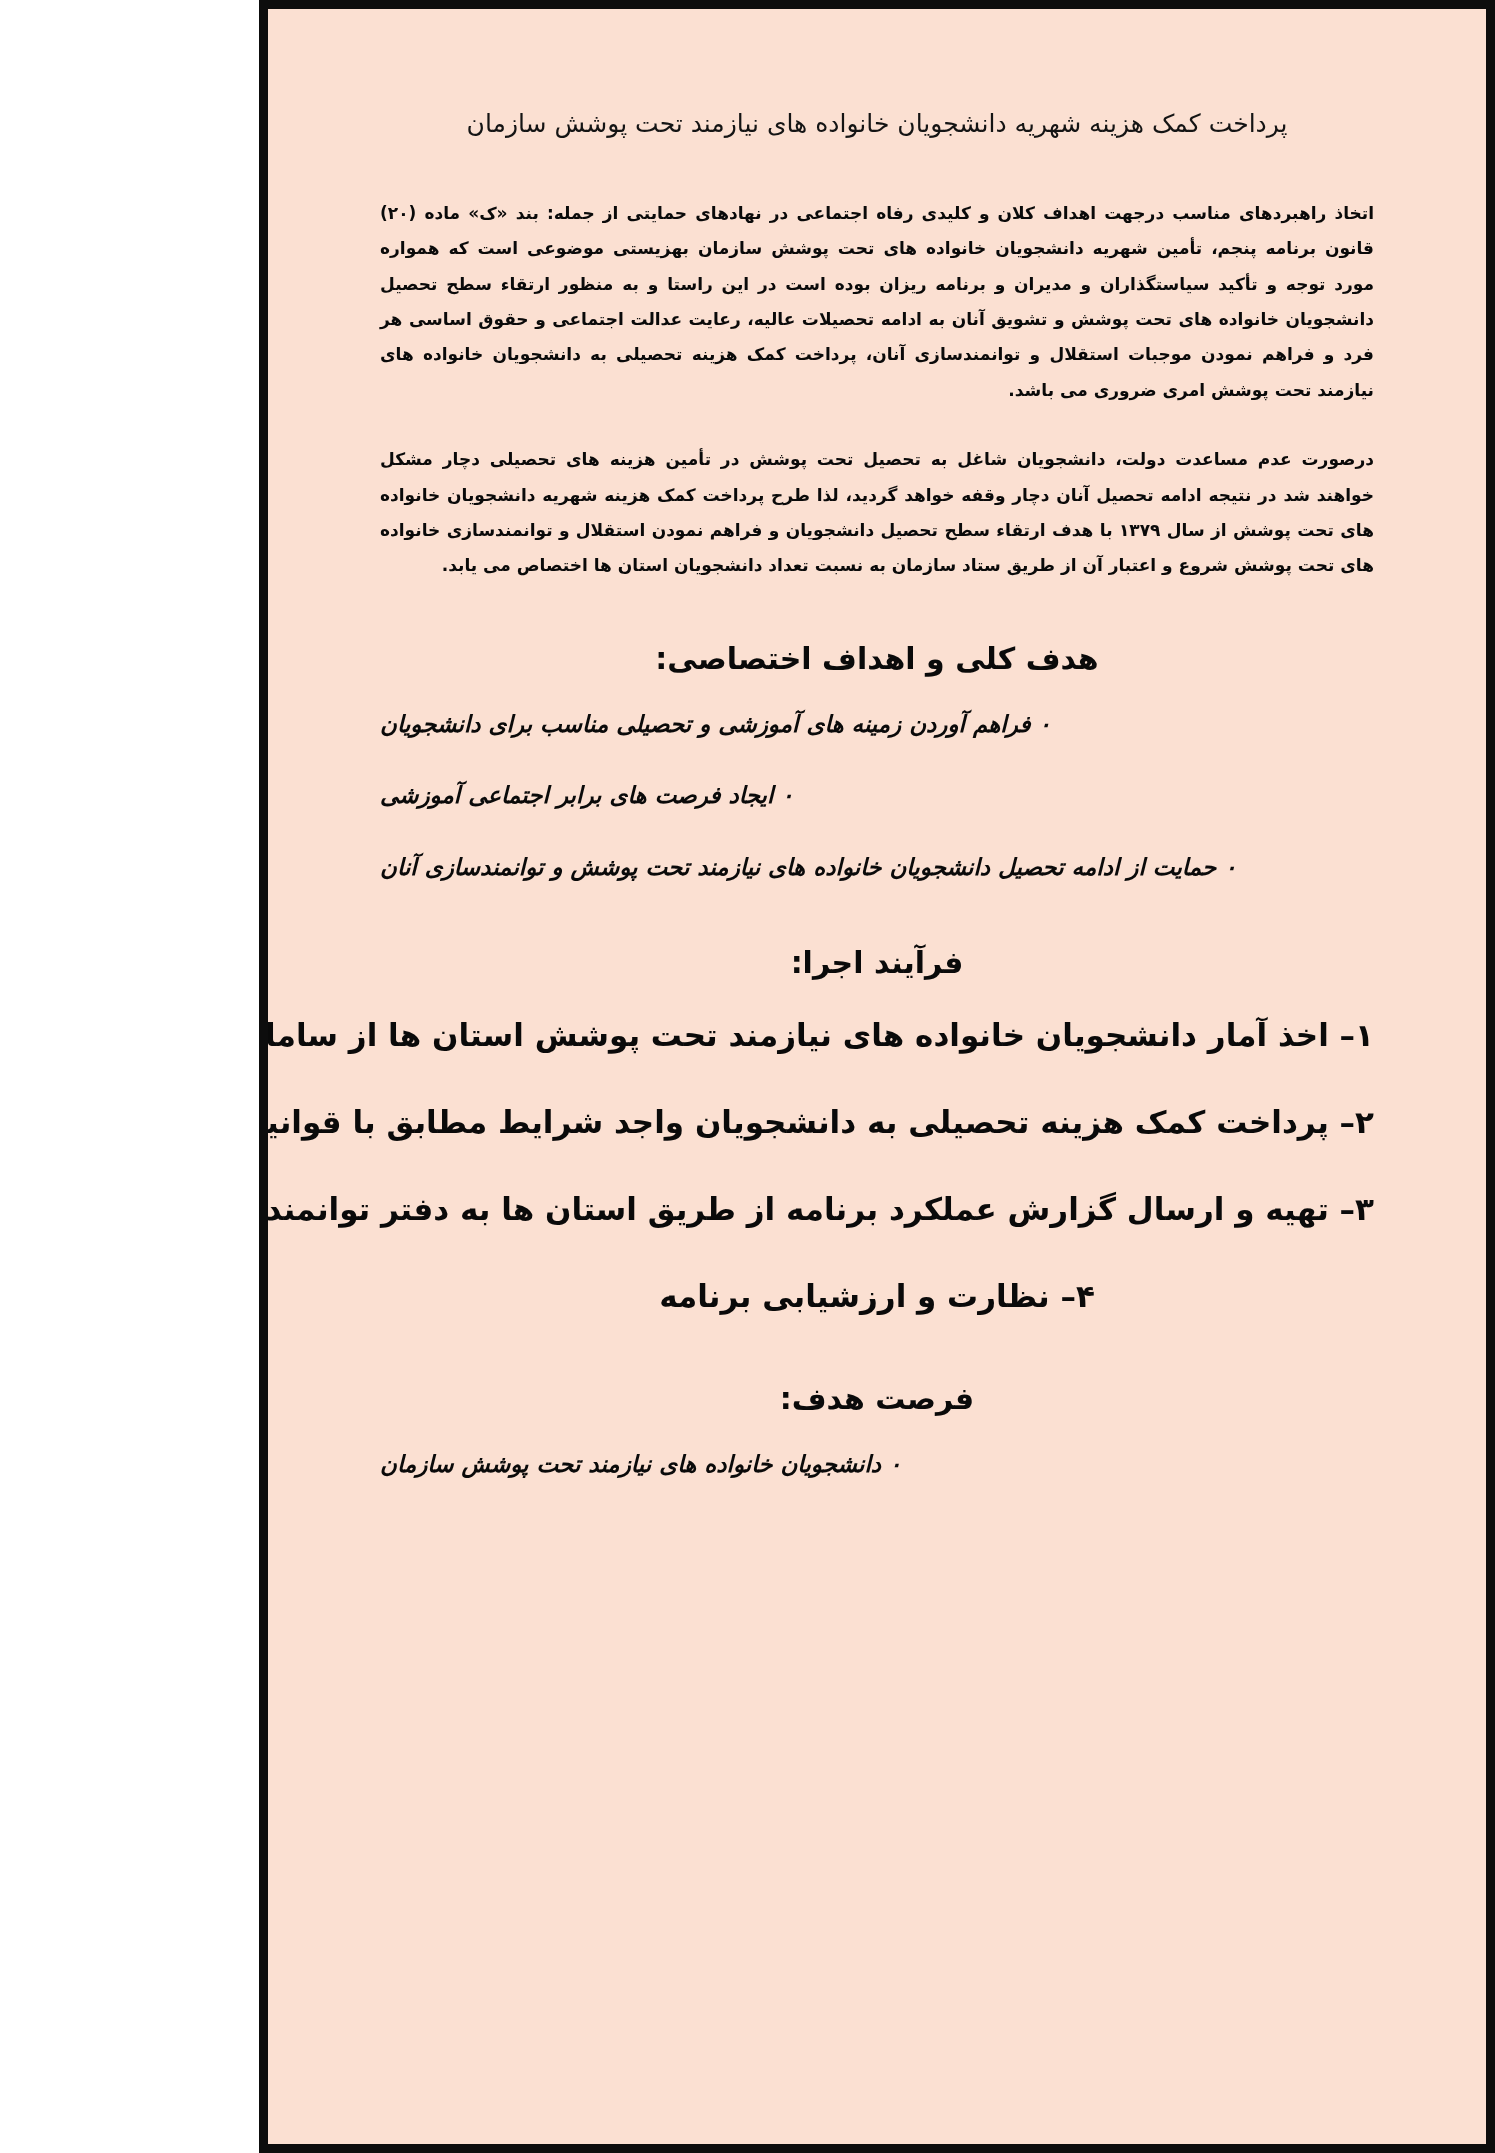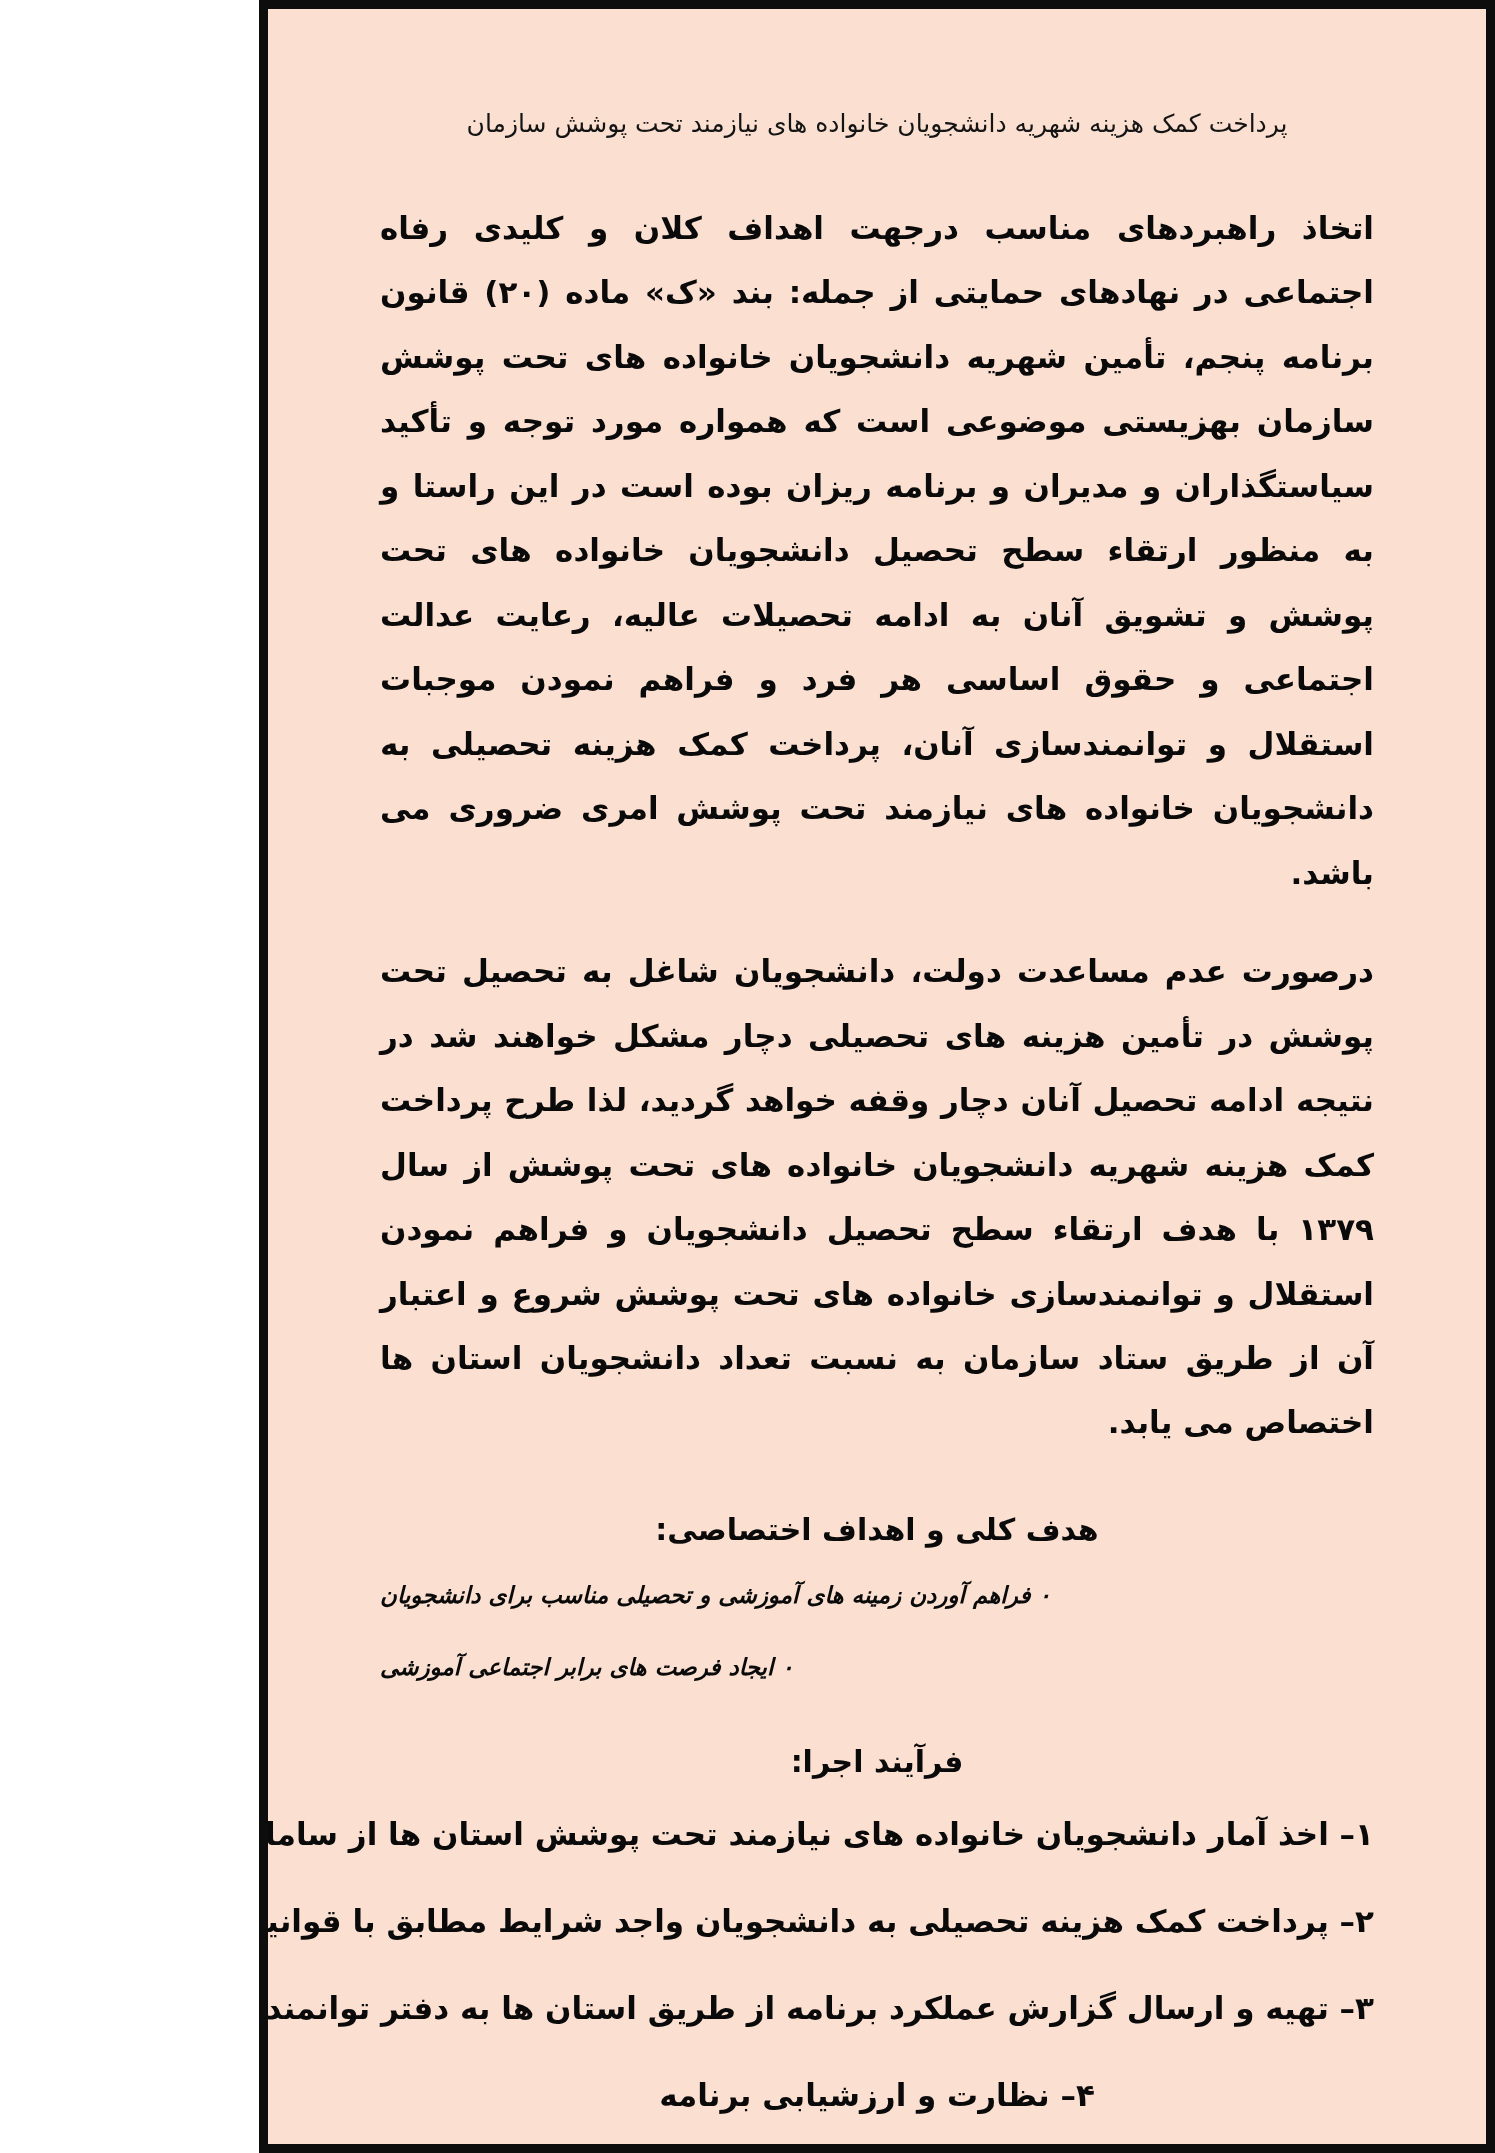--- a/index.html
+++ b/index.html
@@ -28,21 +28,21 @@
     font-size: 25px;
     font-weight: 400;
     color: #141414;
     line-height: 1.6;
     margin: 0 0 52px 0;
     letter-spacing: 0;
   }
   .para {
     text-align: justify;
     text-align-last: right;
-    font-size: 31px;
+    font-size: 17px;
     font-weight: bold;
     color: #0a0a0a;
     line-height: 2.08;
     margin: 0 0 34px 0;
   }
   .para:last-of-type {
     margin-bottom: 0;
   }
   .section-heading {
     text-align: center;
@@ -112,20 +112,24 @@
 
     <ul class="bullets">
       <li>
         <span class="bullet-dot">٠</span>
         <span>فراهم آوردن زمینه های آموزشی و تحصیلی مناسب برای دانشجویان</span>
       </li>
       <li>
         <span class="bullet-dot">٠</span>
         <span>ایجاد فرصت های برابر اجتماعی آموزشی</span>
       </li>
+      <li>
+        <span class="bullet-dot">٠</span>
+        <span>حمایت از ادامه تحصیل دانشجویان خانواده های نیازمند تحت پوشش و توانمندسازی آنان</span>
+      </li>
     </ul>
 
     <h2 class="section-heading heading-process">فرآیند اجرا:</h2>
 
     <ol class="steps">
       <li>
         <span class="step-num">۱–</span>
         <span>اخذ آمار دانشجویان خانواده های نیازمند تحت پوشش استان ها از سامانه اطلاعات دانشجویان</span>
       </li>
       <li>

